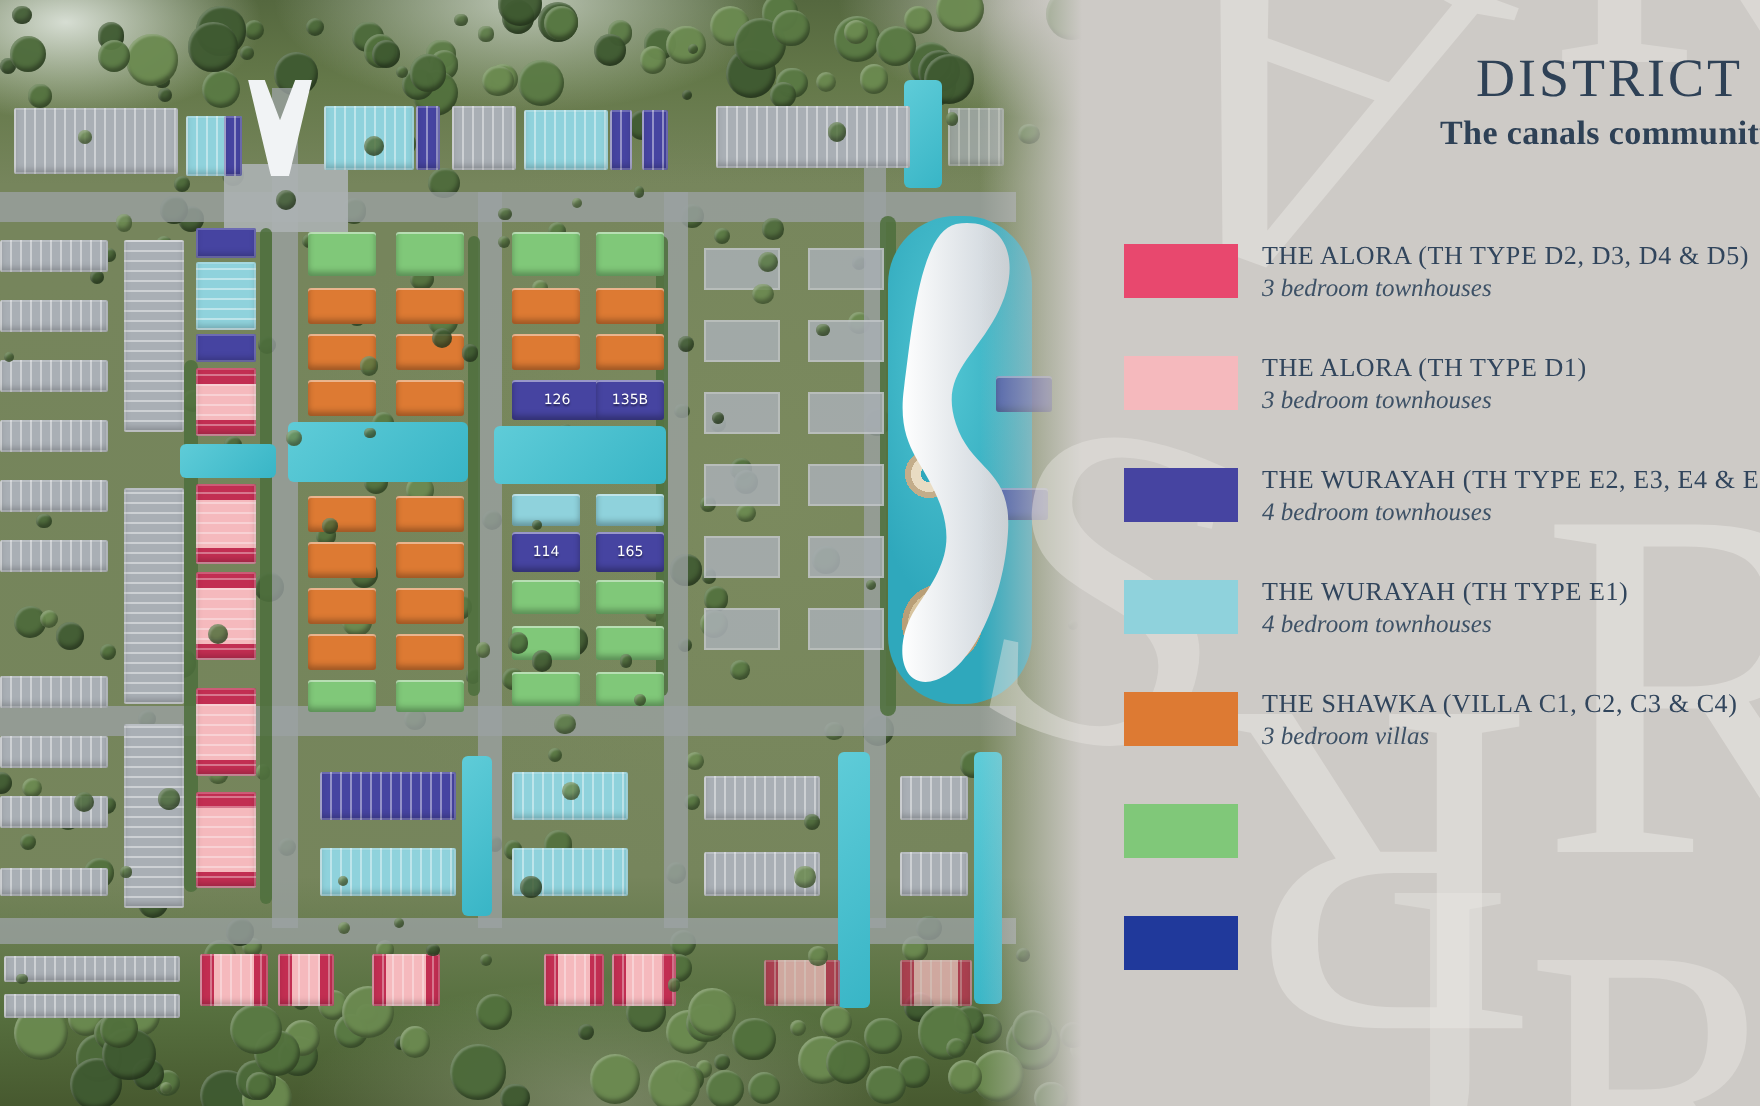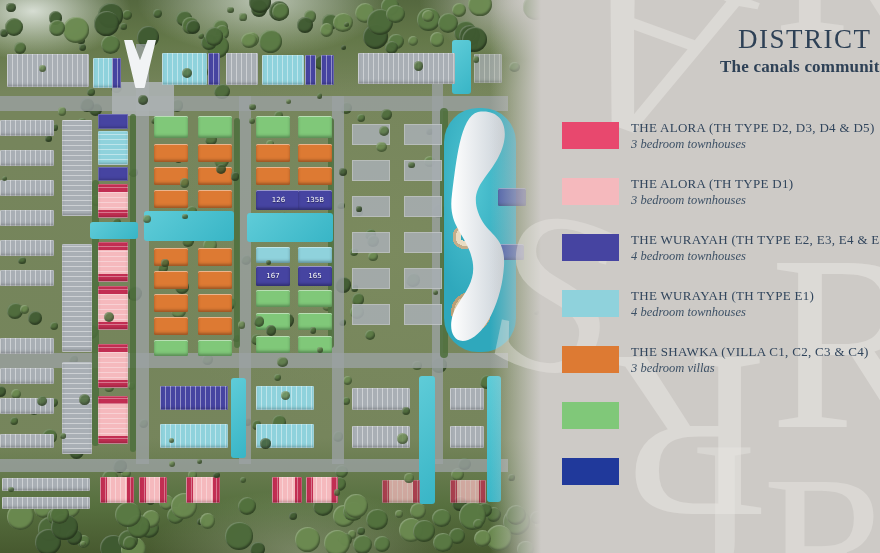--- a/index.html
+++ b/index.html
@@ -378,21 +378,21 @@
         <div class="blk t-villa villa" style="left: 298px; top: 167px; width: 34px; height: 18px; background: rgb(221, 122, 51);"></div>
         <div class="blk t-villa villa" style="left: 256px; top: 190px; width: 34px; height: 20px; background: rgb(70, 68, 161); padding-left: 45px;">
           <span class="lbl">126</span>
         </div>
         <div class="blk t-villa villa" style="left: 298px; top: 190px; width: 34px; height: 20px; background: rgb(70, 68, 161);">
           <span class="lbl">135B</span>
         </div>
         <div class="blk t-villa villa" style="left: 256px; top: 247px; width: 34px; height: 16px; background: rgb(143, 210, 220);"></div>
         <div class="blk t-villa villa" style="left: 298px; top: 247px; width: 34px; height: 16px; background: rgb(143, 210, 220);"></div>
         <div class="blk t-villa villa" style="left: 256px; top: 266px; width: 34px; height: 20px; background: rgb(70, 68, 161);">
-          <span class="lbl">167</span>
+          <span class="lbl">114</span>
         </div>
         <div class="blk t-villa villa" style="left: 298px; top: 266px; width: 34px; height: 20px; background: rgb(70, 68, 161);">
           <span class="lbl">165</span>
         </div>
         <div class="blk t-villa villa" style="left: 256px; top: 290px; width: 34px; height: 17px; background: rgb(128, 200, 121);"></div>
         <div class="blk t-villa villa" style="left: 298px; top: 290px; width: 34px; height: 17px; background: rgb(128, 200, 121);"></div>
         <div class="blk t-villa villa" style="left: 256px; top: 313px; width: 34px; height: 17px; background: rgb(128, 200, 121);"></div>
         <div class="blk t-villa villa" style="left: 298px; top: 313px; width: 34px; height: 17px; background: rgb(128, 200, 121);"></div>
         <div class="blk t-villa villa" style="left: 256px; top: 336px; width: 34px; height: 17px; background: rgb(128, 200, 121);"></div>
         <div class="blk t-villa villa" style="left: 298px; top: 336px; width: 34px; height: 17px; background: rgb(128, 200, 121);"></div>

